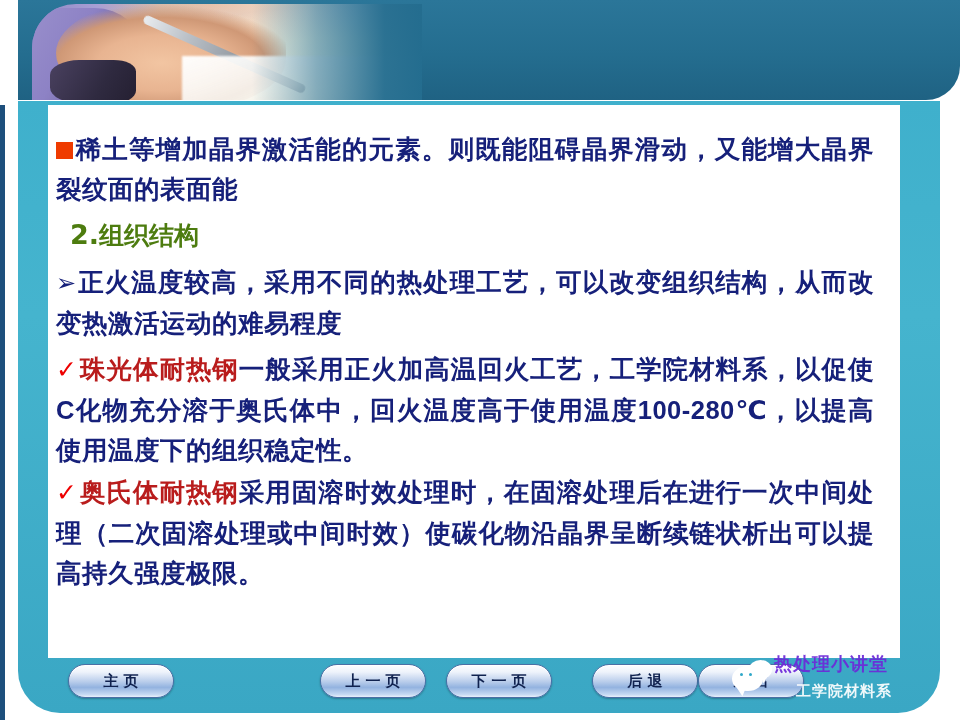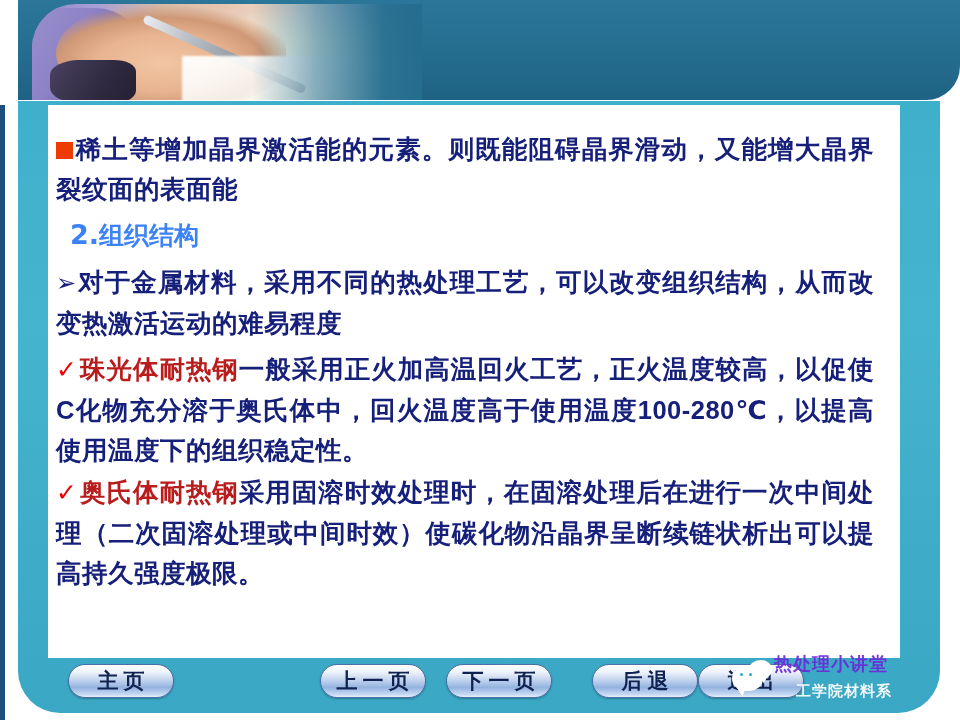--- a/index.html
+++ b/index.html
@@ -98,21 +98,21 @@
     letter-spacing:0.5px;
     text-align:justify;
     text-justify:inter-ideograph;
   }
   .p1{margin-bottom:6px;}
   .p-head{
     margin:8px 0 8px 14px;
     font-size:25px;
     line-height:36px;
     font-weight:bold;
-    color:#3b82f6;
+    color:#4d7c0f;
   }
   .p-head .num{font-size:27px;}
   .p-arrow{margin:0 0 6px 0;}
   .p-check{margin:0 0 2px 0;}
   .bullet-sq{
     display:inline-block;
     width:17px;height:17px;
     background:#ef3b00;
     vertical-align:-1px;
     margin-right:2px;
@@ -132,21 +132,21 @@
   }
   .nav-btn{
     position:absolute;top:4px;
     height:32px;
     border-radius:17px;
     background:linear-gradient(180deg,#fdfdff 0%,#eef3fb 22%,#b9cdeb 52%,#93b3e0 70%,#c6d9f2 92%,#e9f0fb 100%);
     border:1.6px solid #4a6fa5;
     box-shadow:0 1px 2px rgba(0,0,0,0.28), inset 0 1px 0 rgba(255,255,255,0.95);
     display:flex;align-items:center;justify-content:center;
     color:#10224f;
-    font-size:21px;
+    font-size:15px;
     font-weight:bold;
     letter-spacing:5px;
     text-indent:5px;
     cursor:pointer;
     font-family:"DejaVu Sans","Liberation Sans",sans-serif;
   }
   .nb0{left:20px;width:104px;}
   .nb1{left:146px;width:104px;}
   .nb2{left:272px;width:104px;}
   .nb3{left:398px;width:104px;}
@@ -218,23 +218,23 @@
 
   <div class="teal-frame"></div>
   <div class="white-page"></div>
 
   <div class="content">
 
     <p class="para p1"><span class="bullet-sq"></span><span>稀土等增加晶界激活能的元素。则既能阻碍晶界滑动，又能增大晶界裂纹面的表面能</span></p>
 
     <p class="p-head"><span class="num">2.</span><span>组织结构</span></p>
 
-    <p class="para p-arrow"><span class="bullet-arrow">➢</span><span>对于金属材料，采用不同的热处理工艺，可以改变组织结构，从而改变热激活运动的难易程度</span></p>
-
-    <p class="para p-check"><span class="bullet-check">✓</span><span class="red">珠光体耐热钢</span><span>一般采用正火加高温回火工艺，正火温度较高，以促使</span><span class="latin">C</span><span>化物充分溶于奥氏体中，回火温度高于使用温度</span><span class="latin">100-280</span><span>℃</span><span>，以提高使用温度下的组织稳定性。</span></p>
+    <p class="para p-arrow"><span class="bullet-arrow">➢</span><span>正火温度较高，采用不同的热处理工艺，可以改变组织结构，从而改变热激活运动的难易程度</span></p>
+
+    <p class="para p-check"><span class="bullet-check">✓</span><span class="red">珠光体耐热钢</span><span>一般采用正火加高温回火工艺，工学院材料系，以促使</span><span class="latin">C</span><span>化物充分溶于奥氏体中，回火温度高于使用温度</span><span class="latin">100-280</span><span>℃</span><span>，以提高使用温度下的组织稳定性。</span></p>
 
     <p class="para p-check"><span class="bullet-check">✓</span><span class="red">奥氏体耐热钢</span><span>采用固溶时效处理时，在固溶处理后在进行一次中间处理（二次固溶处理或中间时效）使碳化物沿晶界呈断续链状析出可以提高持久强度极限。</span></p>
 
 
   </div>
 
   <div class="navbar">
     <div class="nav-btn nb0">主页</div>
     <div class="nav-btn nb3">下一页</div>
     <div class="nav-btn nb2">上一页</div>

